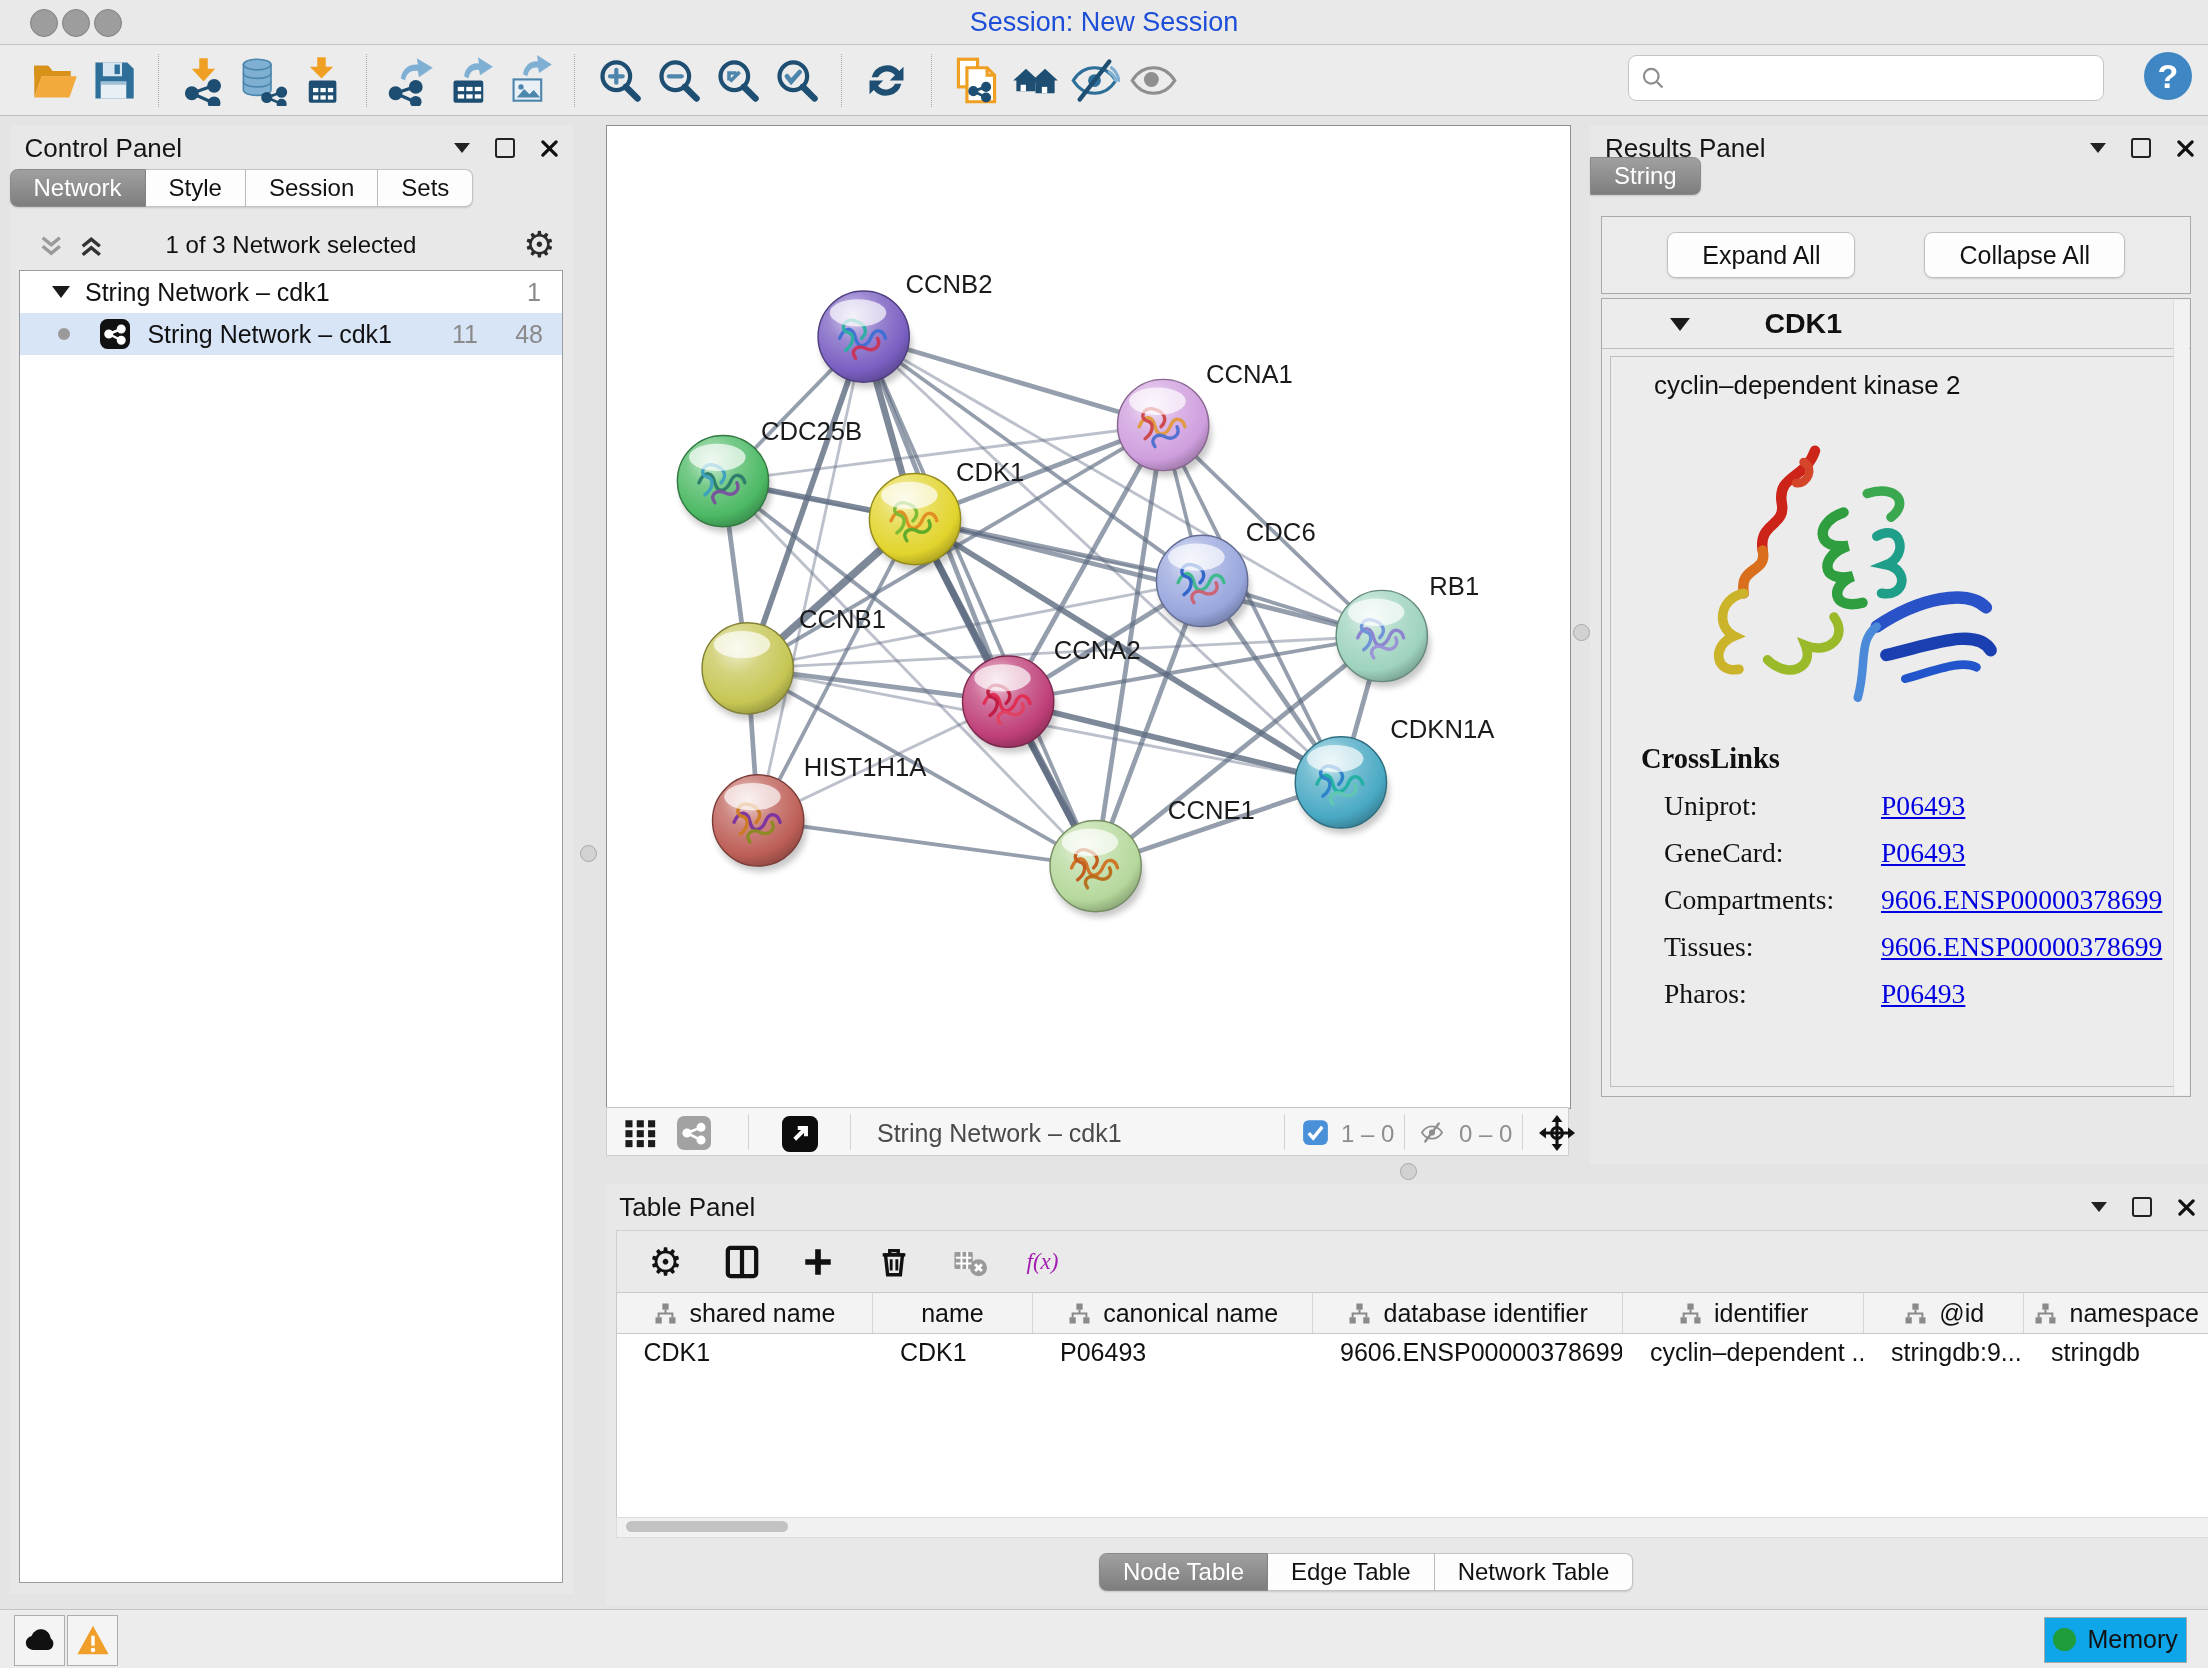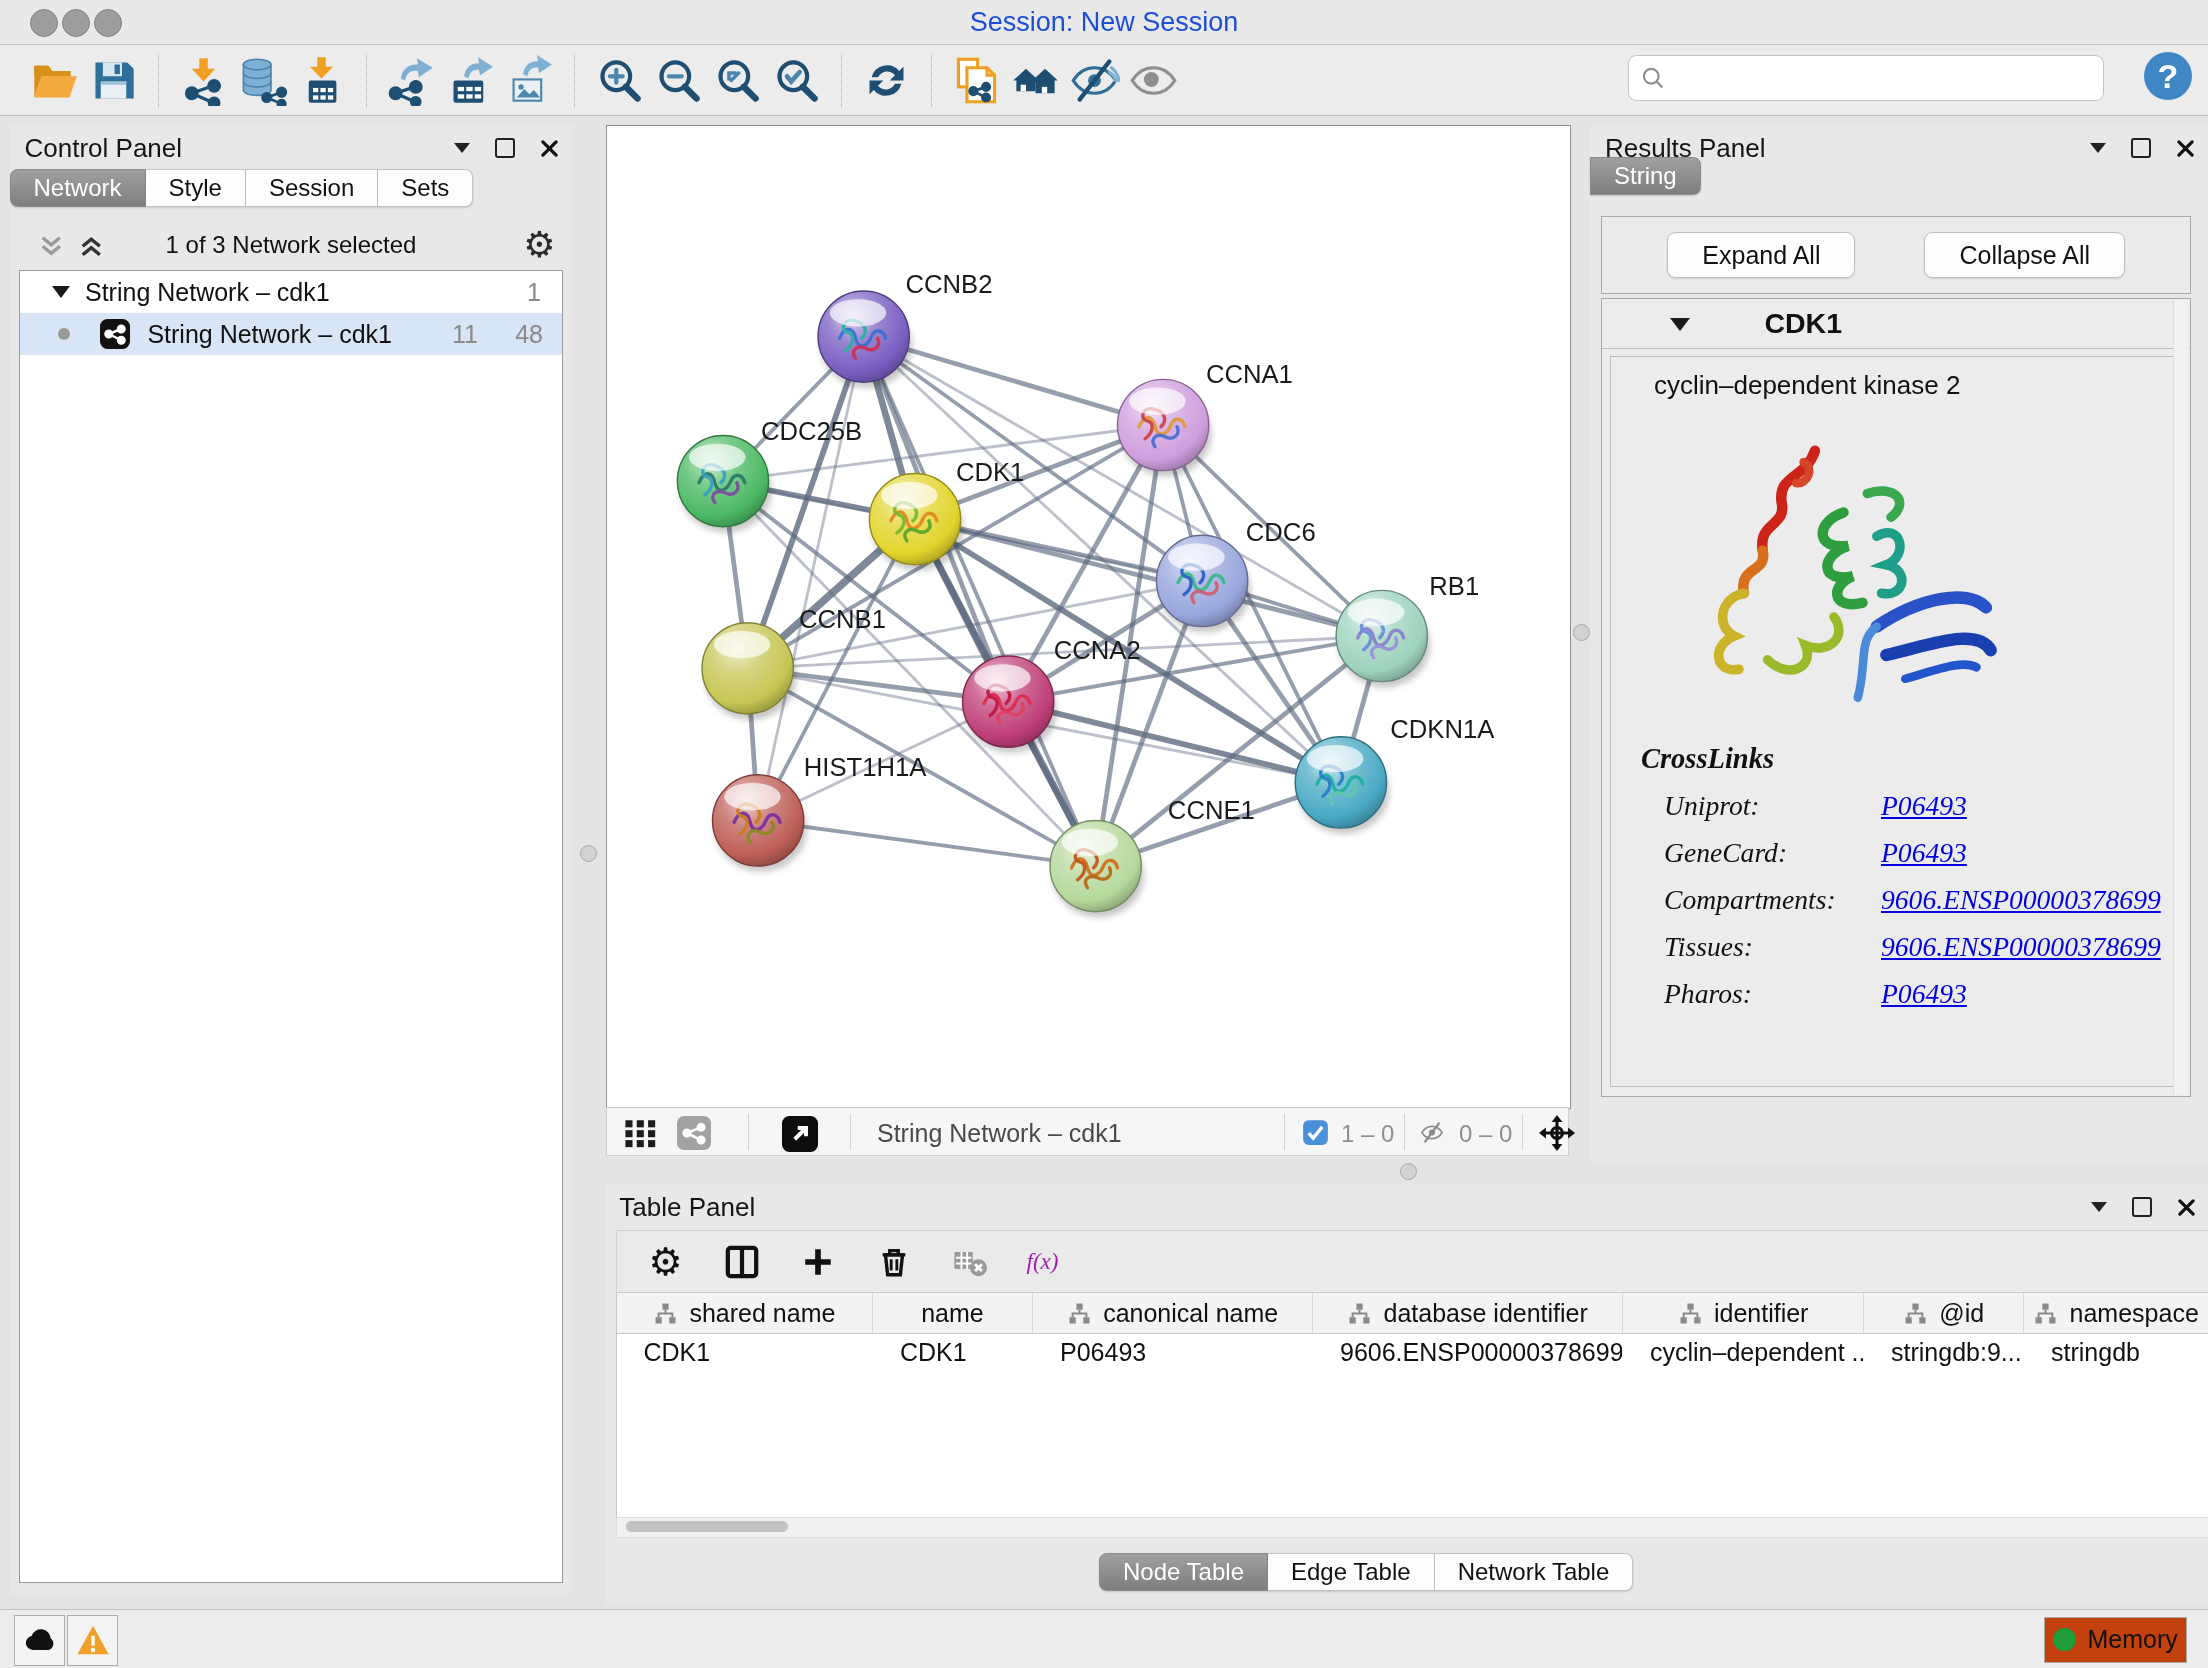--- a/index.html
+++ b/index.html
@@ -68,21 +68,21 @@
   .res-btn{background:#fdfdfd;border:1px solid #bfbfbf;border-radius:8.6px;font-size:25px;color:#111;
     padding:7.6px 34px;box-shadow:0 1px 1.9px rgba(0,0,0,.12);}
   #res-content-box{position:absolute;left:11.4px;right:17px;top:173px;height:797px;border:1.4px solid #a9a9a9;background:#ececec;}
   #cdk1-row{position:relative;height:49px;border-bottom:1px solid #bdbdbd;}
   #cdk1-tri{position:absolute;left:68px;top:19px;width:0;height:0;border-left:10.5px solid transparent;
     border-right:10.5px solid transparent;border-top:13.3px solid #1a1a1a;}
   #cdk1-name{position:absolute;left:162px;top:7.6px;font-size:28.5px;font-weight:bold;color:#111;}
   #res-inner-box{position:absolute;left:7.6px;right:7.6px;top:57px;bottom:9.5px;border:1px solid #bdbdbd;background:#ececec;}
   #protein-desc{font-size:26px;color:#111;padding:13.3px 0 0 43px;}
   #structure-wrap{margin:21px 0 0 52px;}
-  #crosslinks{font-family:"Liberation Serif","DejaVu Serif",serif;margin:3.8px 0 0 30px;font-style:italic;}
+  #crosslinks{font-family:"Liberation Serif","DejaVu Serif",serif;margin:3.8px 0 0 30px;}
   #crosslinks-title{font-size:28.5px;font-weight:bold;color:#111;}
   .xlink-row{display:flex;margin-top:15px;font-size:27.6px;}
   .xlink-label{width:217px;padding-left:23px;color:#111;}
   .xlink-value{color:#0000e0;text-decoration:underline;}
   #res-scrolltrack{position:absolute;right:1px;top:1px;bottom:1px;width:15px;background:#f2f2f2;border-left:1px solid #ddd;}
   
   #table-panel{position:absolute;left:606px;top:1184px;width:1603px;height:421px;background:#e8e8e8;}
   #tbl-toolbar{position:absolute;left:9.5px;right:0;top:46px;height:63px;background:#eaeaea;
     border:1px solid #d0d0d0;display:flex;align-items:center;gap:38px;padding-left:30px;box-sizing:border-box;}
   .tt-icon{width:38px;height:38px;display:flex;align-items:center;justify-content:center;}
@@ -98,21 +98,21 @@
   .th-inner{display:flex;align-items:center;justify-content:center;gap:11.4px;}
   .th-inner svg{width:25px;height:25px;flex:0 0 auto;}
   #tbl-scroll{position:absolute;left:9.5px;right:0;top:333px;height:19px;background:#f1f1f1;border:1px solid #dcdcdc;}
   #tbl-thumb{position:absolute;left:9.5px;top:2.9px;width:162px;height:11.4px;border-radius:5.7px;background:#c2c2c2;}
   #tbl-tabs{position:absolute;left:493px;top:369px;}
   
   #statusbar{position:absolute;left:0;top:1609px;width:100%;height:59px;background:#ececec;border-top:1px solid #c3c3c3;}
   .status-btn{position:absolute;top:4.8px;width:49px;height:49px;background:#f4f4f4;border:1px solid #adadad;
     display:flex;align-items:center;justify-content:center;}
   .status-btn svg{width:34px;height:34px;}
-  #memory-btn{position:absolute;right:21px;top:6.7px;width:141px;height:44px;background:#c2410c;border:1px solid #a8a8a8;
+  #memory-btn{position:absolute;right:21px;top:6.7px;width:141px;height:44px;background:#0ea5e9;border:1px solid #a8a8a8;
     display:flex;align-items:center;justify-content:center;gap:11.4px;font-size:25px;color:#111;}
   #memory-dot{width:23px;height:23px;border-radius:50%;background:#1f9d3a;}
 </style>
 </head>
 <body>
 
 <div id="window">
 
   <div id="titlebar">
     <div class="traffic" style="left:29.5px"></div>

